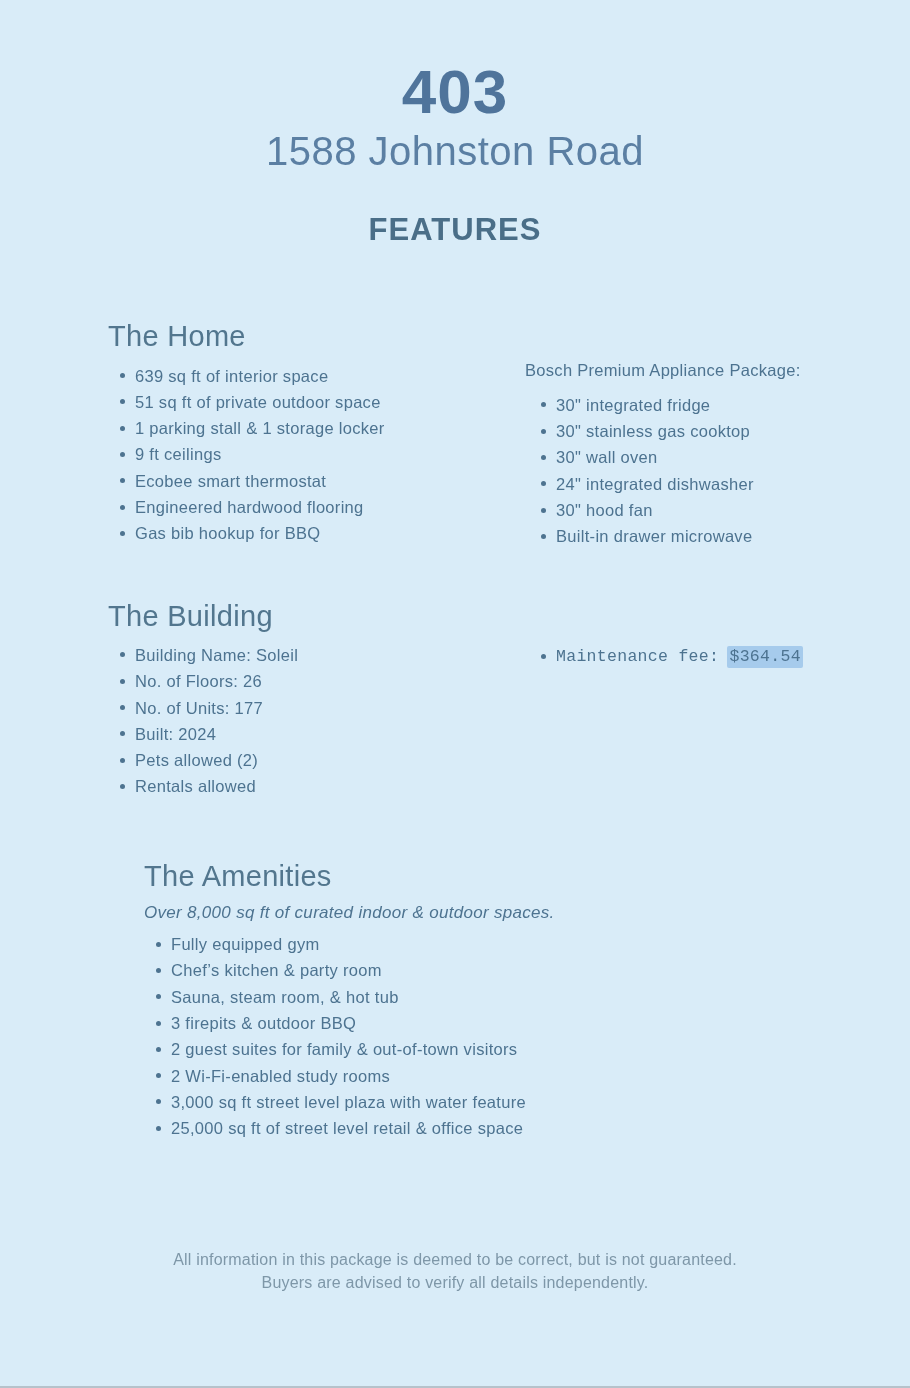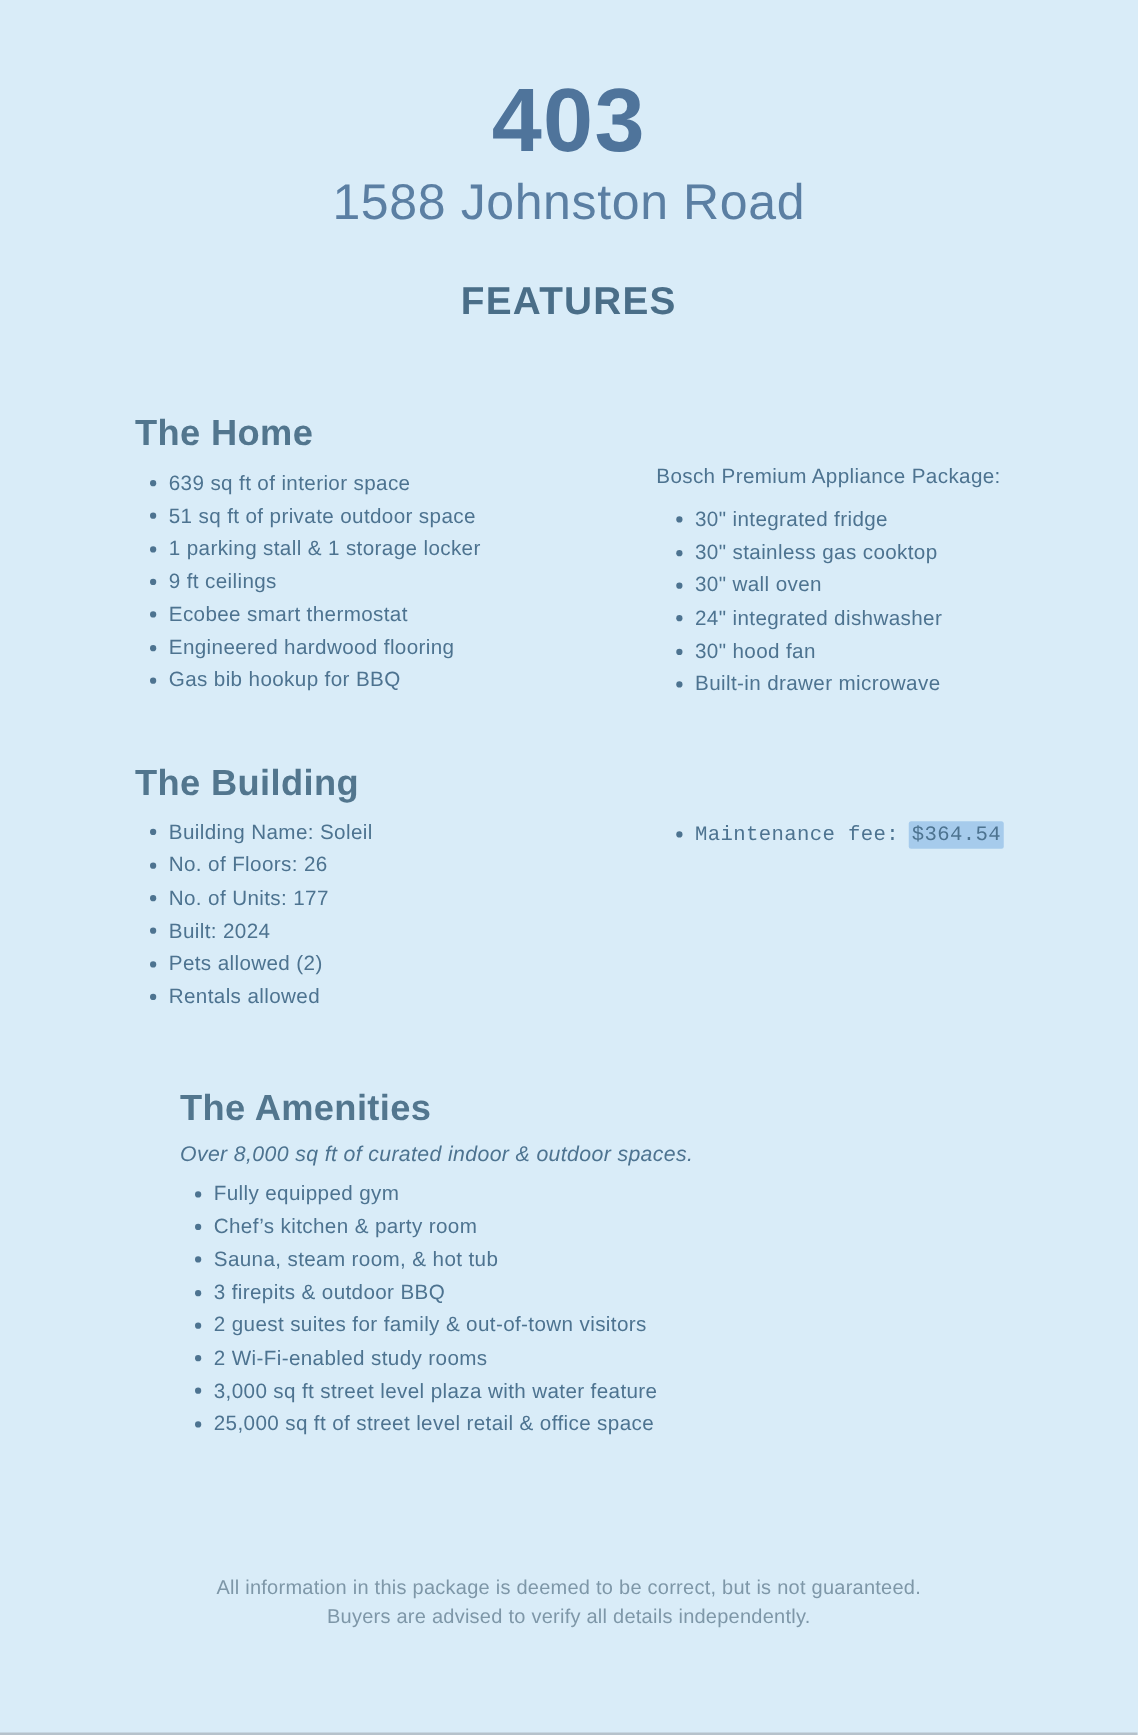--- a/index.html
+++ b/index.html
@@ -15,21 +15,21 @@
   }
   .page {
     width: 910px;
     height: 100%;
     box-sizing: border-box;
   }
 
   
   header { text-align: center; padding-top: 58px; }
   .unit-number {
-    font-size: 72px;
+    font-size: 62px;
     font-weight: 600;
     color: #4f749b;
     letter-spacing: 1px;
     line-height: 1.1;
   }
   .address {
     font-size: 40px;
     font-weight: 400;
     color: #5b7fa3;
     letter-spacing: 0.5px;
@@ -42,21 +42,21 @@
     color: #4a6e88;
     letter-spacing: 1px;
     margin-top: 38px;
   }
 
   
   .content { padding: 0 60px 0 108px; }
   section h2 {
     margin: 0;
     font-size: 29px;
-    font-weight: 700;
+    font-weight: 400;
     color: #52768e;
     letter-spacing: 0.3px;
     line-height: 1.15;
   }
   .section-home      { margin-top: 72px; }
   .section-building  { margin-top: 50px; }
   .section-amenities { margin-top: 60px; margin-left: 36px; }
 
   .cols { display: flex; align-items: flex-start; }
   .col-left  { width: 417px; flex: 0 0 417px; }

